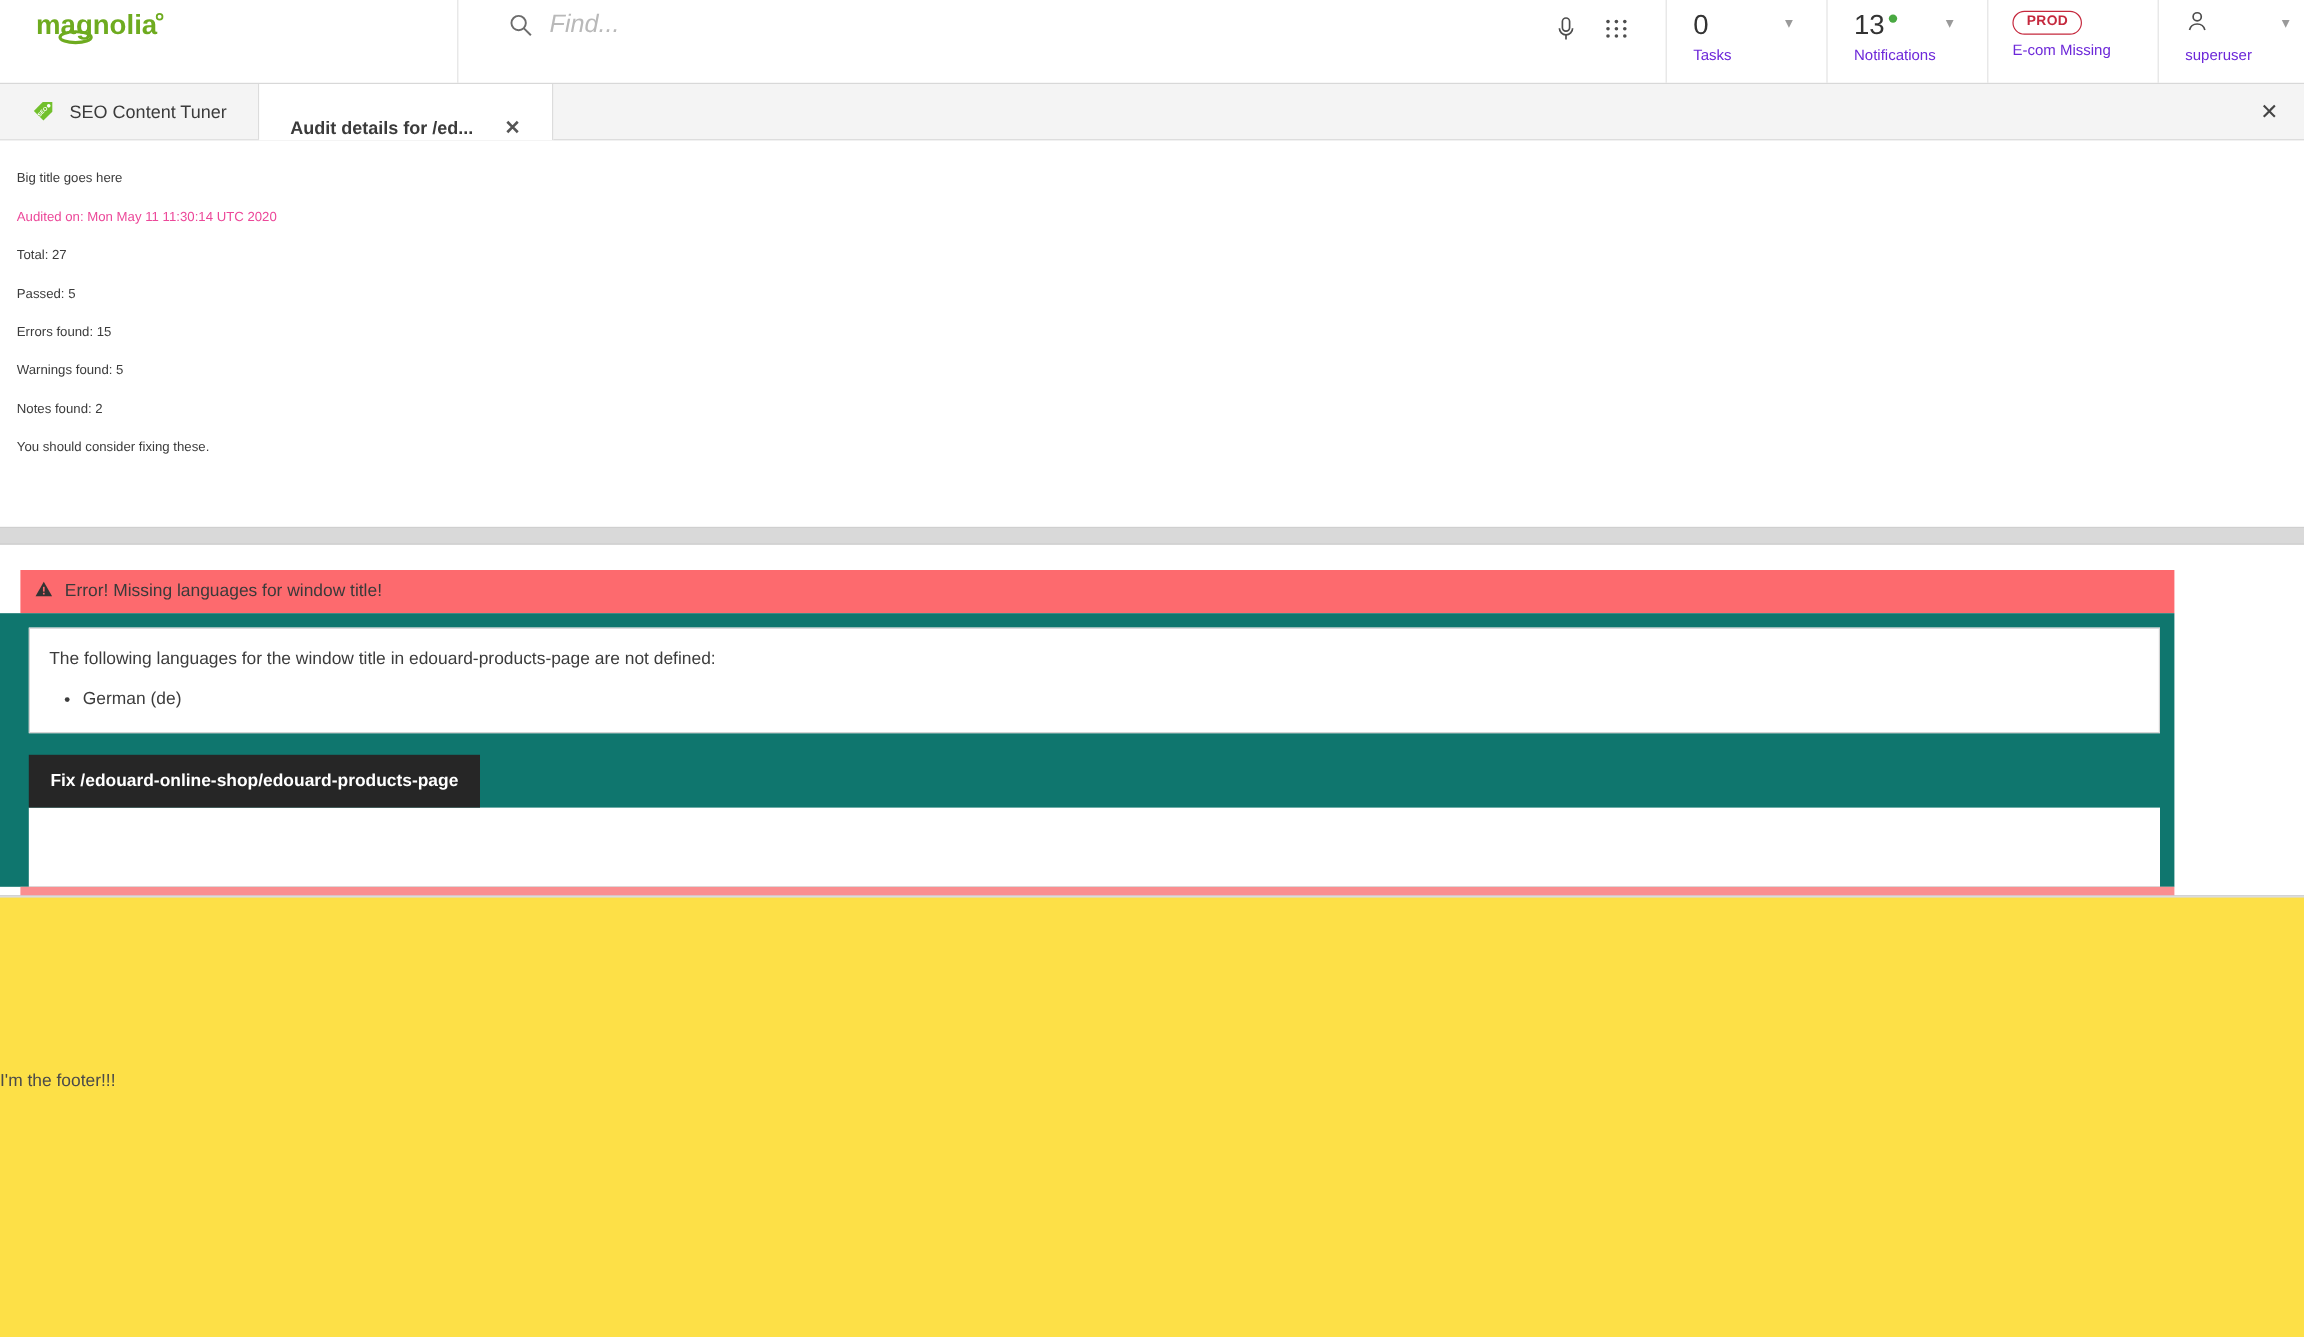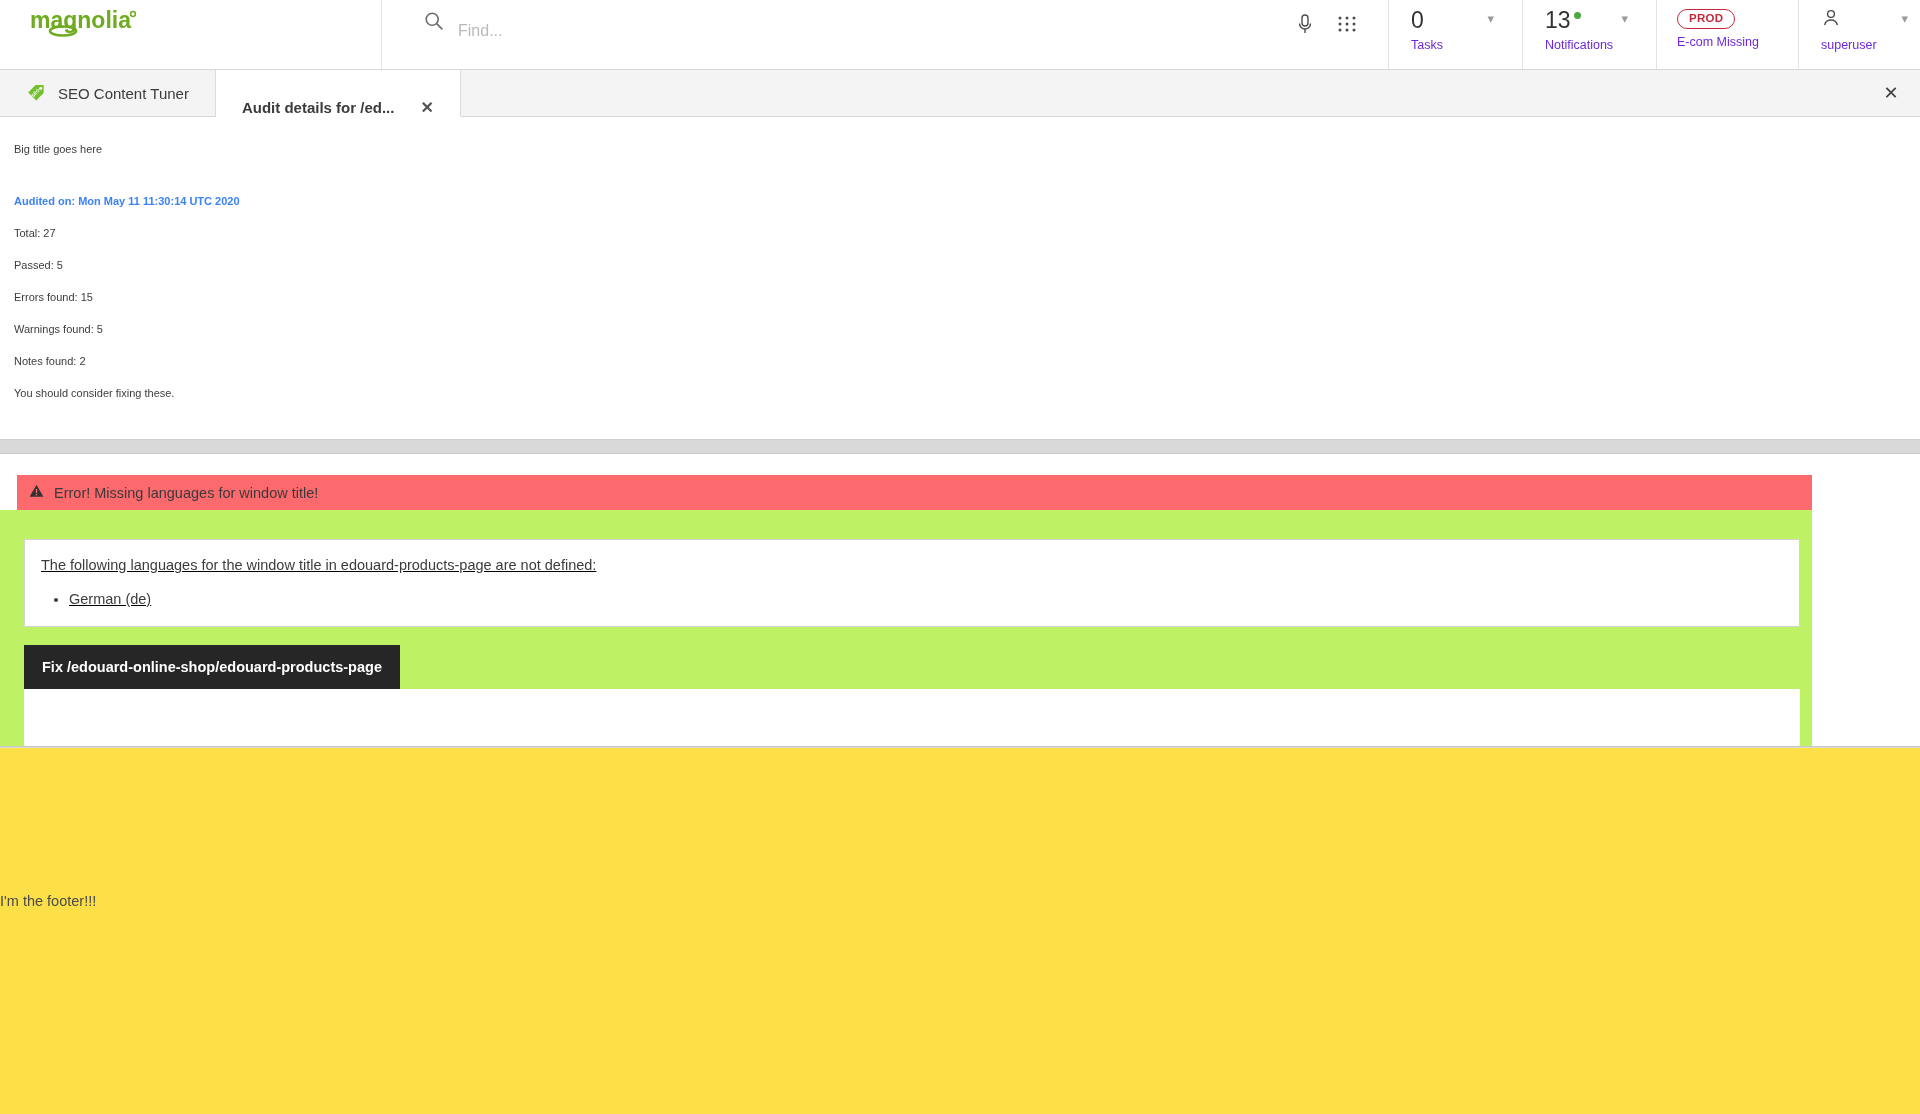--- a/index.html
+++ b/index.html
@@ -29,22 +29,22 @@
   .search-cell {
     flex: 1 1 auto;
     display: flex; align-items: flex-start;
     padding-top: 8px; padding-left: 26px;
     gap: 12px;
   }
   .search-icon-box { width: 22px; height: 26px; display: flex; align-items: center; }
   .search-input {
     border: none; outline: none; background: transparent;
     font-family: "Liberation Sans", sans-serif;
-    font-size: 16px; color: #444; width: 520px;
-    padding: 0; margin-top: 14px;
+    font-size: 21px; color: #444; width: 520px;
+    padding: 0; margin-top: 1px; font-style: italic;
   }
   .search-input::placeholder { color: #b9b9b9; }
 
   .tool-icons {
     display: flex; align-items: flex-start; gap: 20px;
     padding-top: 12px; padding-right: 14px;
   }
   .mic-icon, .grid-icon { cursor: pointer; }
 
   .hdr-cell {
@@ -129,21 +129,21 @@
     width: 1920px; height: 323px;
     background: #ffffff;
     border-bottom: 1px solid #cfcfcf;
     padding: 16px 0 0 14px;
   }
   .summary-panel p {
     margin: 0 0 0 0;
     font-size: 11px; color: #3c3c3c;
     line-height: 32px;
   }
-  .summary-panel p.bold { font-weight: bold; color: #3b82f6; margin-top: 20px; }
+  .summary-panel p.bold { font-weight: normal; color: #ec4899; }
 
   
   .divider-band {
     position: absolute; top: 323px; left: 0;
     width: 1920px; height: 14px;
     background: #d9d9d9;
     border-bottom: 1px solid #c9c9c9;
   }
 
   
@@ -163,23 +163,22 @@
     display: flex; align-items: center; gap: 10px;
     padding: 9px 0 9px 12px;
     font-size: 14.5px; color: #3a3a3a;
     cursor: pointer;
     margin-left: 17px;
   }
   .issue-head.sev-error { background: #fd6a6e; }
   .issue-head.sev-error-2 { background: #fa8e90; }
   .warn-tri { display: inline-block; }
   .issue-body {
-    background: #bef264;
-    padding: 29px 12px 0 24px;
-    text-decoration: underline;
+    background: #0f766e;
+    padding: 12px 12px 0 24px;
   }
   .issue-detail-box {
     border: 1px solid #d4d4d4;
     background: #ffffff;
     padding: 14px 16px 18px 16px;
     height: 88px;
     font-size: 14.5px; color: #3c3c3c;
   }
   .issue-detail-box p { margin: 0; line-height: 22px; }
   .issue-detail-box ul { margin: 12px 0 0 0; padding-left: 28px; }

